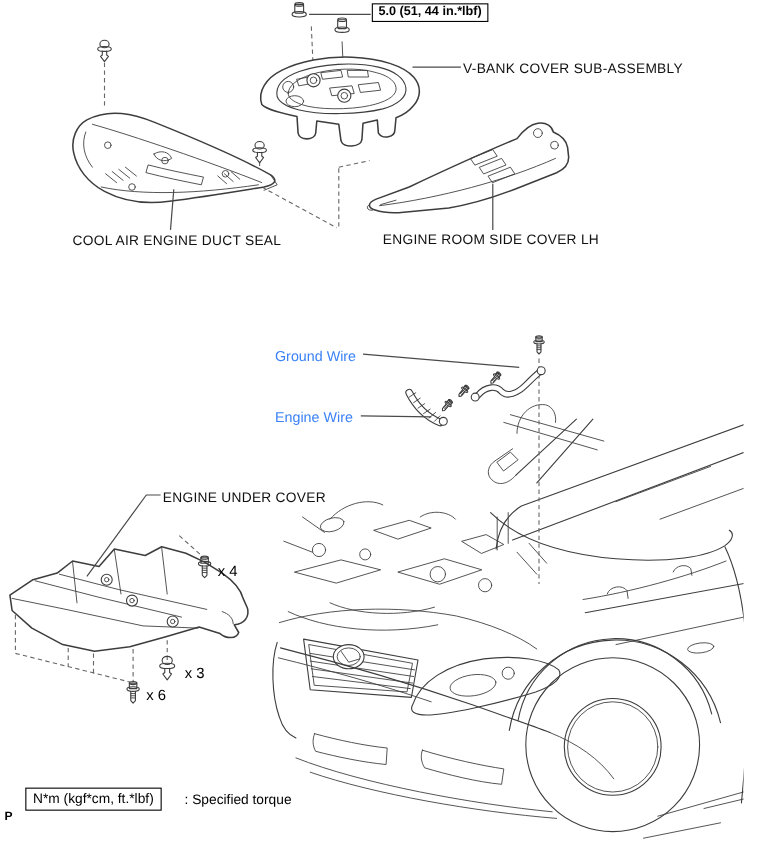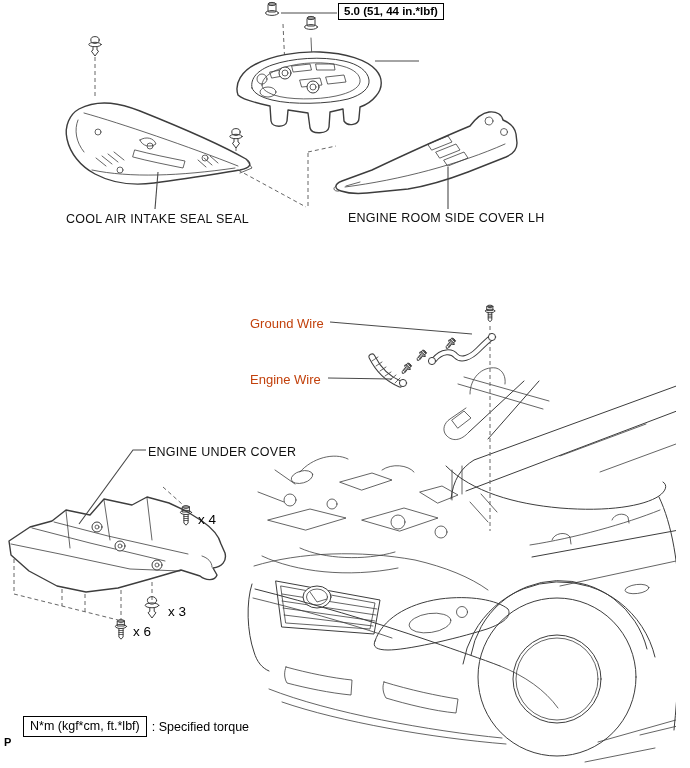--- a/index.html
+++ b/index.html
@@ -1,26 +1,26 @@
 <!DOCTYPE html>
 <html style="--line: #3d3d3d; --dashed: #666666;"><head>
 <meta charset="utf-8">
 <style>
   html,body{margin:0;padding:0;background:#fff;}
   #page{position:relative;width:676px;height:768px;background:#fff;overflow:hidden;
         font-family:"Liberation Sans",sans-serif;color:#000;}
   #art{position:absolute;left:0;top:0;}
   .lbl{position:absolute;font-size:12.5px;letter-spacing:.25px;white-space:nowrap;color:#101010;}
-  .lbl-mixed{position:absolute;font-size:13px;white-space:nowrap;color:#c2410c;}
+  .lbl-mixed{position:absolute;font-size:13px;white-space:nowrap;color:#3b82f6;}
   .count{position:absolute;font-size:13.5px;white-space:nowrap;color:#000000;}
   .callout{position:absolute;left:338px;top:3px;border:1.6px solid #000;background:#fff;
            padding:1px 5px 2px 5px;font-weight:bold;font-size:11.5px;white-space:nowrap;}
   .legend{position:absolute;left:23px;top:716px;display:flex;align-items:center;font-size:12.5px;}
   .legend-box{border:1.3px solid #000;padding:2px 6px 3px 6px;white-space:nowrap;}
-  .legend-desc{margin-left:5px;white-space:nowrap;}
+  .legend-desc{margin-left:21px;white-space:nowrap;}
   .page-marker{position:absolute;left:4px;top:736px;font-size:11px;font-weight:bold;}
   svg *{vector-effect:non-scaling-stroke;}
   .ln{stroke:var(--line,#3d3d3d);fill:none;stroke-width:1;stroke-linecap:round;stroke-linejoin:round;}
   .lnb{stroke:var(--line,#3d3d3d);fill:#fff;stroke-width:1.4;stroke-linecap:round;stroke-linejoin:round;}
   .lnw{stroke:var(--line,#3d3d3d);fill:#fff;stroke-width:1;stroke-linecap:round;stroke-linejoin:round;}
   .thin{stroke:var(--line,#3d3d3d);fill:none;stroke-width:.8;stroke-linecap:round;stroke-linejoin:round;}
   .dash{stroke:var(--dashed,#666);fill:none;stroke-width:1;stroke-dasharray:4 3;}
   .leader{stroke:#4a4a4a;fill:none;stroke-width:1.1;}
 </style>
 </head>
@@ -223,22 +223,23 @@
     <path class="leader" d="M158,172 L155,209"></path>
     <path class="leader" d="M448,167 L448,209"></path>
     <path class="leader" d="M330,322 L472,334"></path>
     <path class="leader" d="M328,378 L392,379"></path>
     <path class="leader" d="M146,450 L133,450 L79,524"></path>
   </g>
 </svg>
 
 <div class="callout">5.0 (51, 44 in.*lbf)</div>
 
-
-<div class="lbl" style="left:66px;top:212px;">COOL AIR INTAKE SEAL SEAL</div>
+<div class="lbl" style="left:421px;top:55px;">V-BANK COVER SUB-ASSEMBLY</div>
+
+<div class="lbl" style="left:66px;top:212px;">COOL AIR ENGINE DUCT SEAL</div>
 
 <div class="lbl" style="left:348px;top:211px;">ENGINE ROOM SIDE COVER LH</div>
 
 <div class="lbl-mixed" style="left:250px;top:316px;">Ground Wire</div>
 
 <div class="lbl-mixed" style="left:250px;top:372px;">Engine Wire</div>
 
 <div class="lbl" style="left:148px;top:445px;">ENGINE UNDER COVER</div>
 
 <div class="count" style="left:198px;top:512px;">x 4</div>

